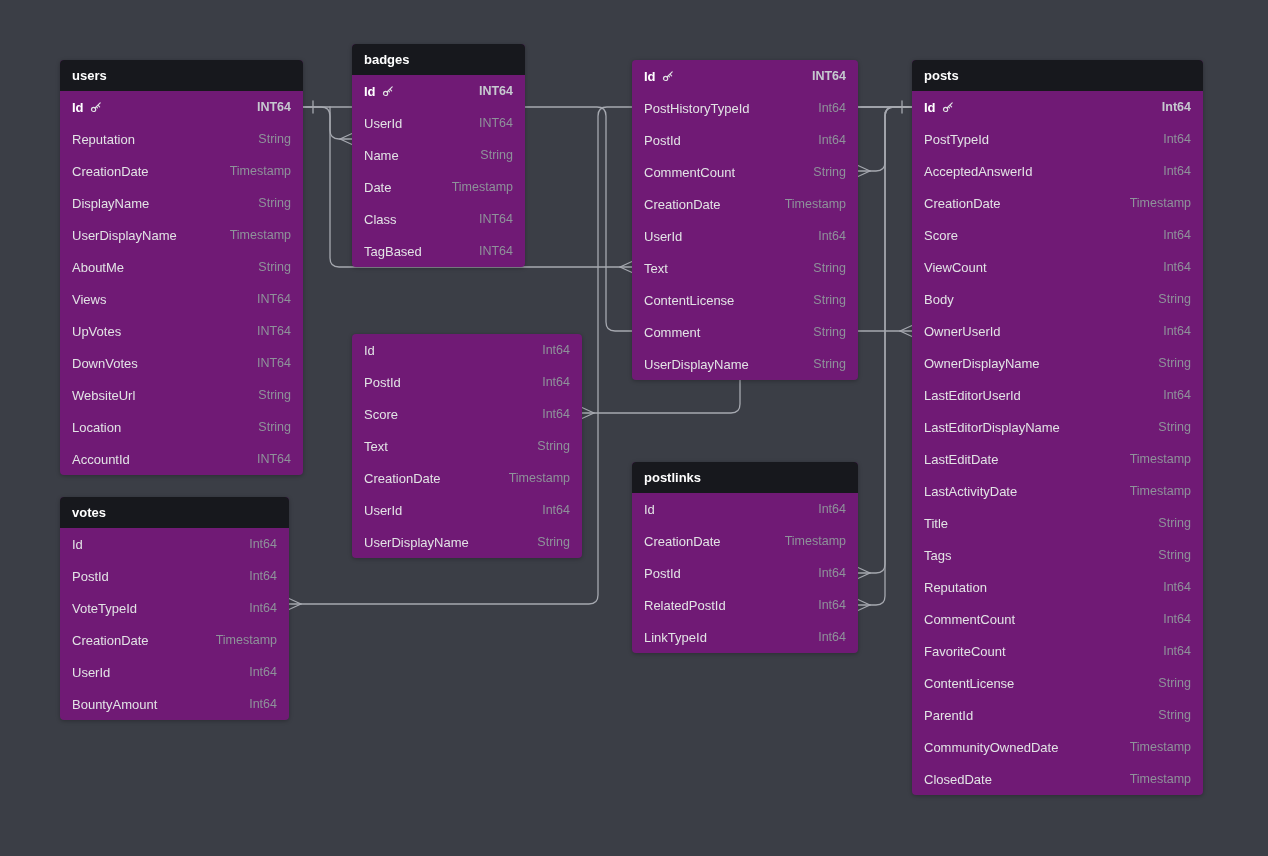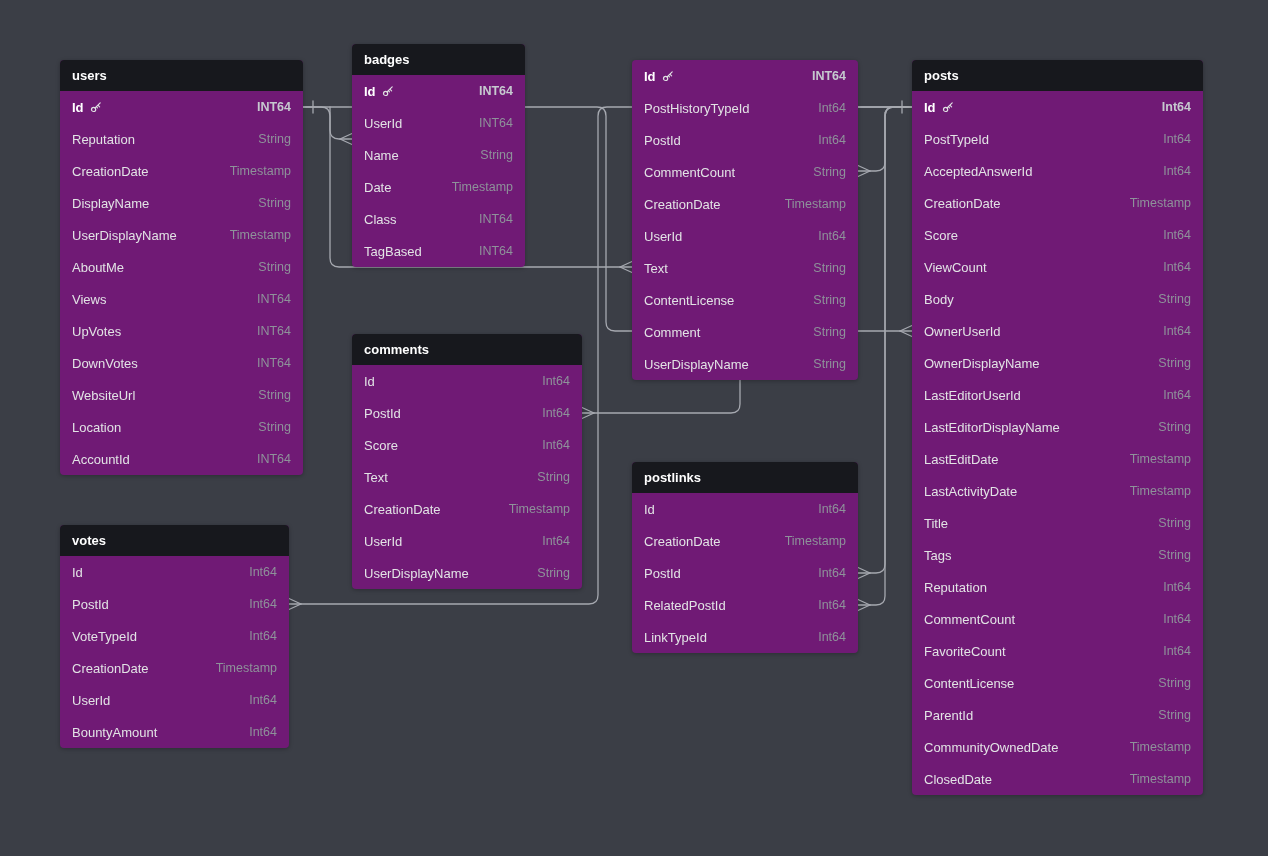--- a/index.html
+++ b/index.html
@@ -202,23 +202,20 @@
           <span class="spacer"></span>
           <span class="f-type">INT64</span>
         </div>
         <div class="t-row">
           <span class="f-name">TagBased</span>
           <span class="spacer"></span>
           <span class="f-type">INT64</span>
         </div>
       </div>
       <div class="table" style="left: 352px; top: 334px; width: 230px;">
-        <div class="t-header">
-          <span>comments</span>
-        </div>
         <div class="t-row">
           <span class="f-name">Id</span>
           <span class="spacer"></span>
           <span class="f-type">Int64</span>
         </div>
         <div class="t-row">
           <span class="f-name">PostId</span>
           <span class="spacer"></span>
           <span class="f-type">Int64</span>
         </div>
@@ -327,21 +324,21 @@
           <span class="f-name">RelatedPostId</span>
           <span class="spacer"></span>
           <span class="f-type">Int64</span>
         </div>
         <div class="t-row">
           <span class="f-name">LinkTypeId</span>
           <span class="spacer"></span>
           <span class="f-type">Int64</span>
         </div>
       </div>
-      <div class="table" style="left: 60px; top: 525px; width: 229px;">
+      <div class="table" style="left: 60px; top: 497px; width: 229px;">
         <div class="t-header">
           <span>votes</span>
         </div>
         <div class="t-row">
           <span class="f-name">Id</span>
           <span class="spacer"></span>
           <span class="f-type">Int64</span>
         </div>
         <div class="t-row">
           <span class="f-name">PostId</span>

